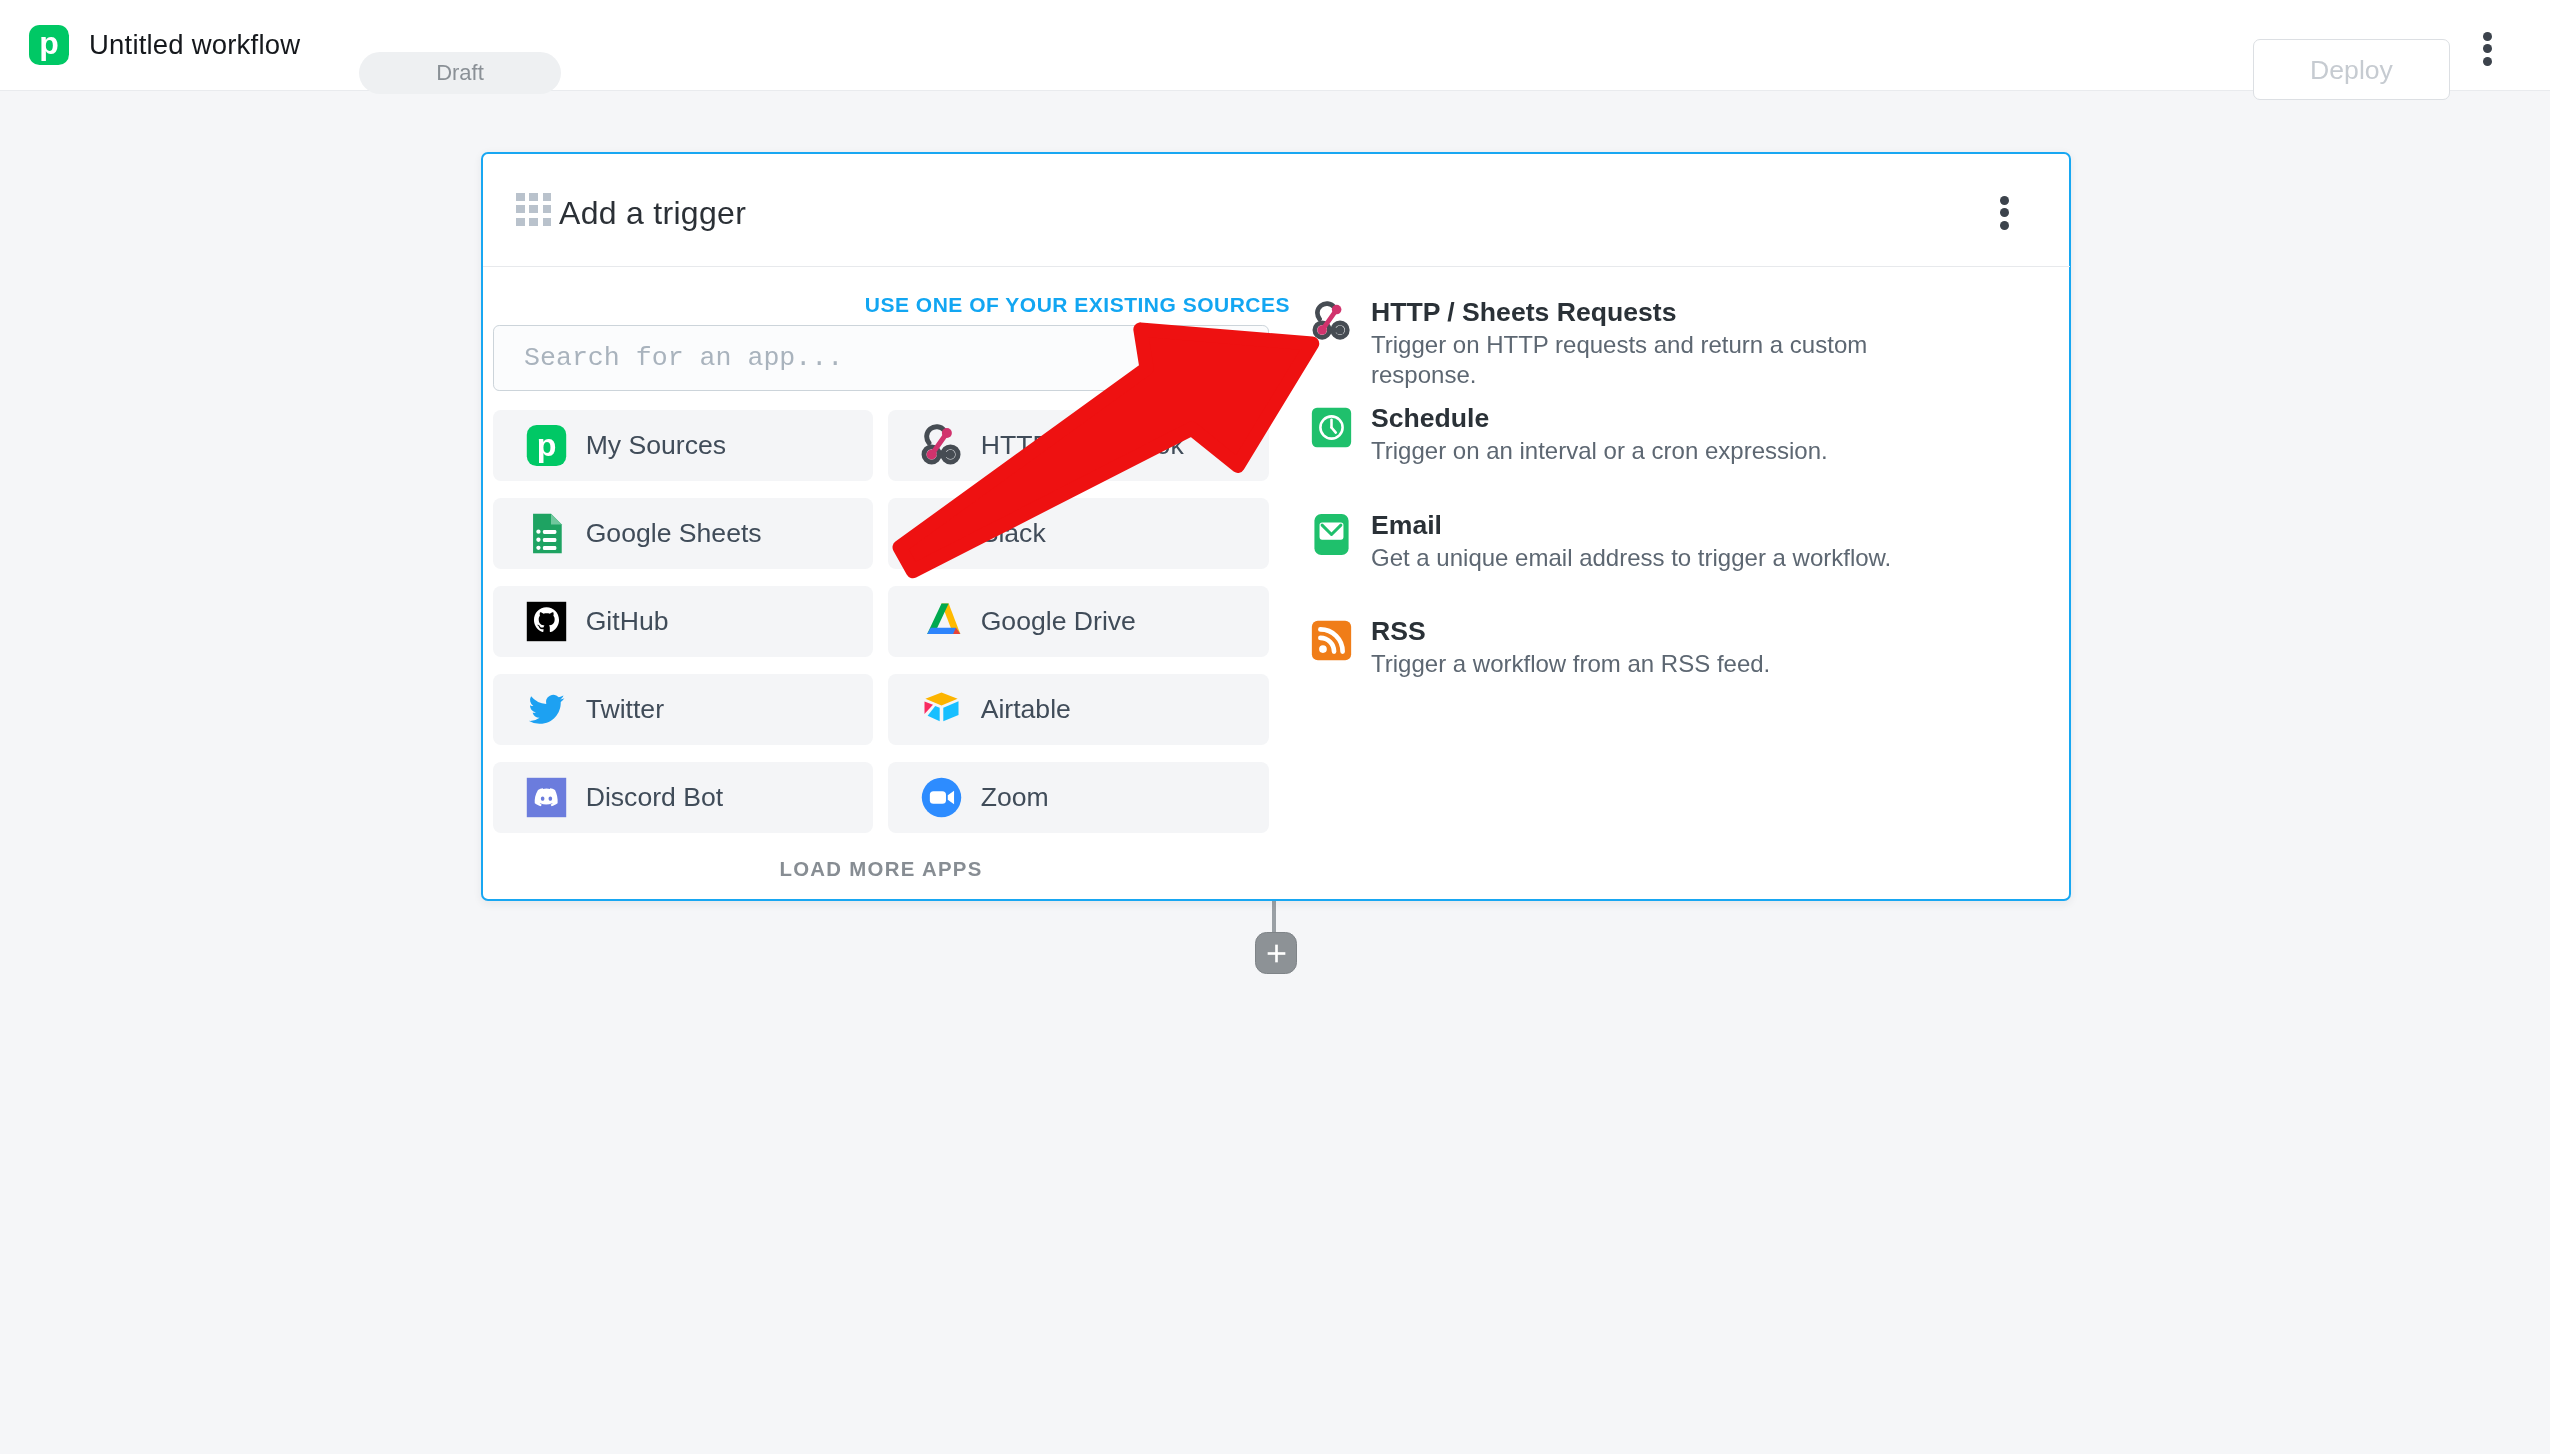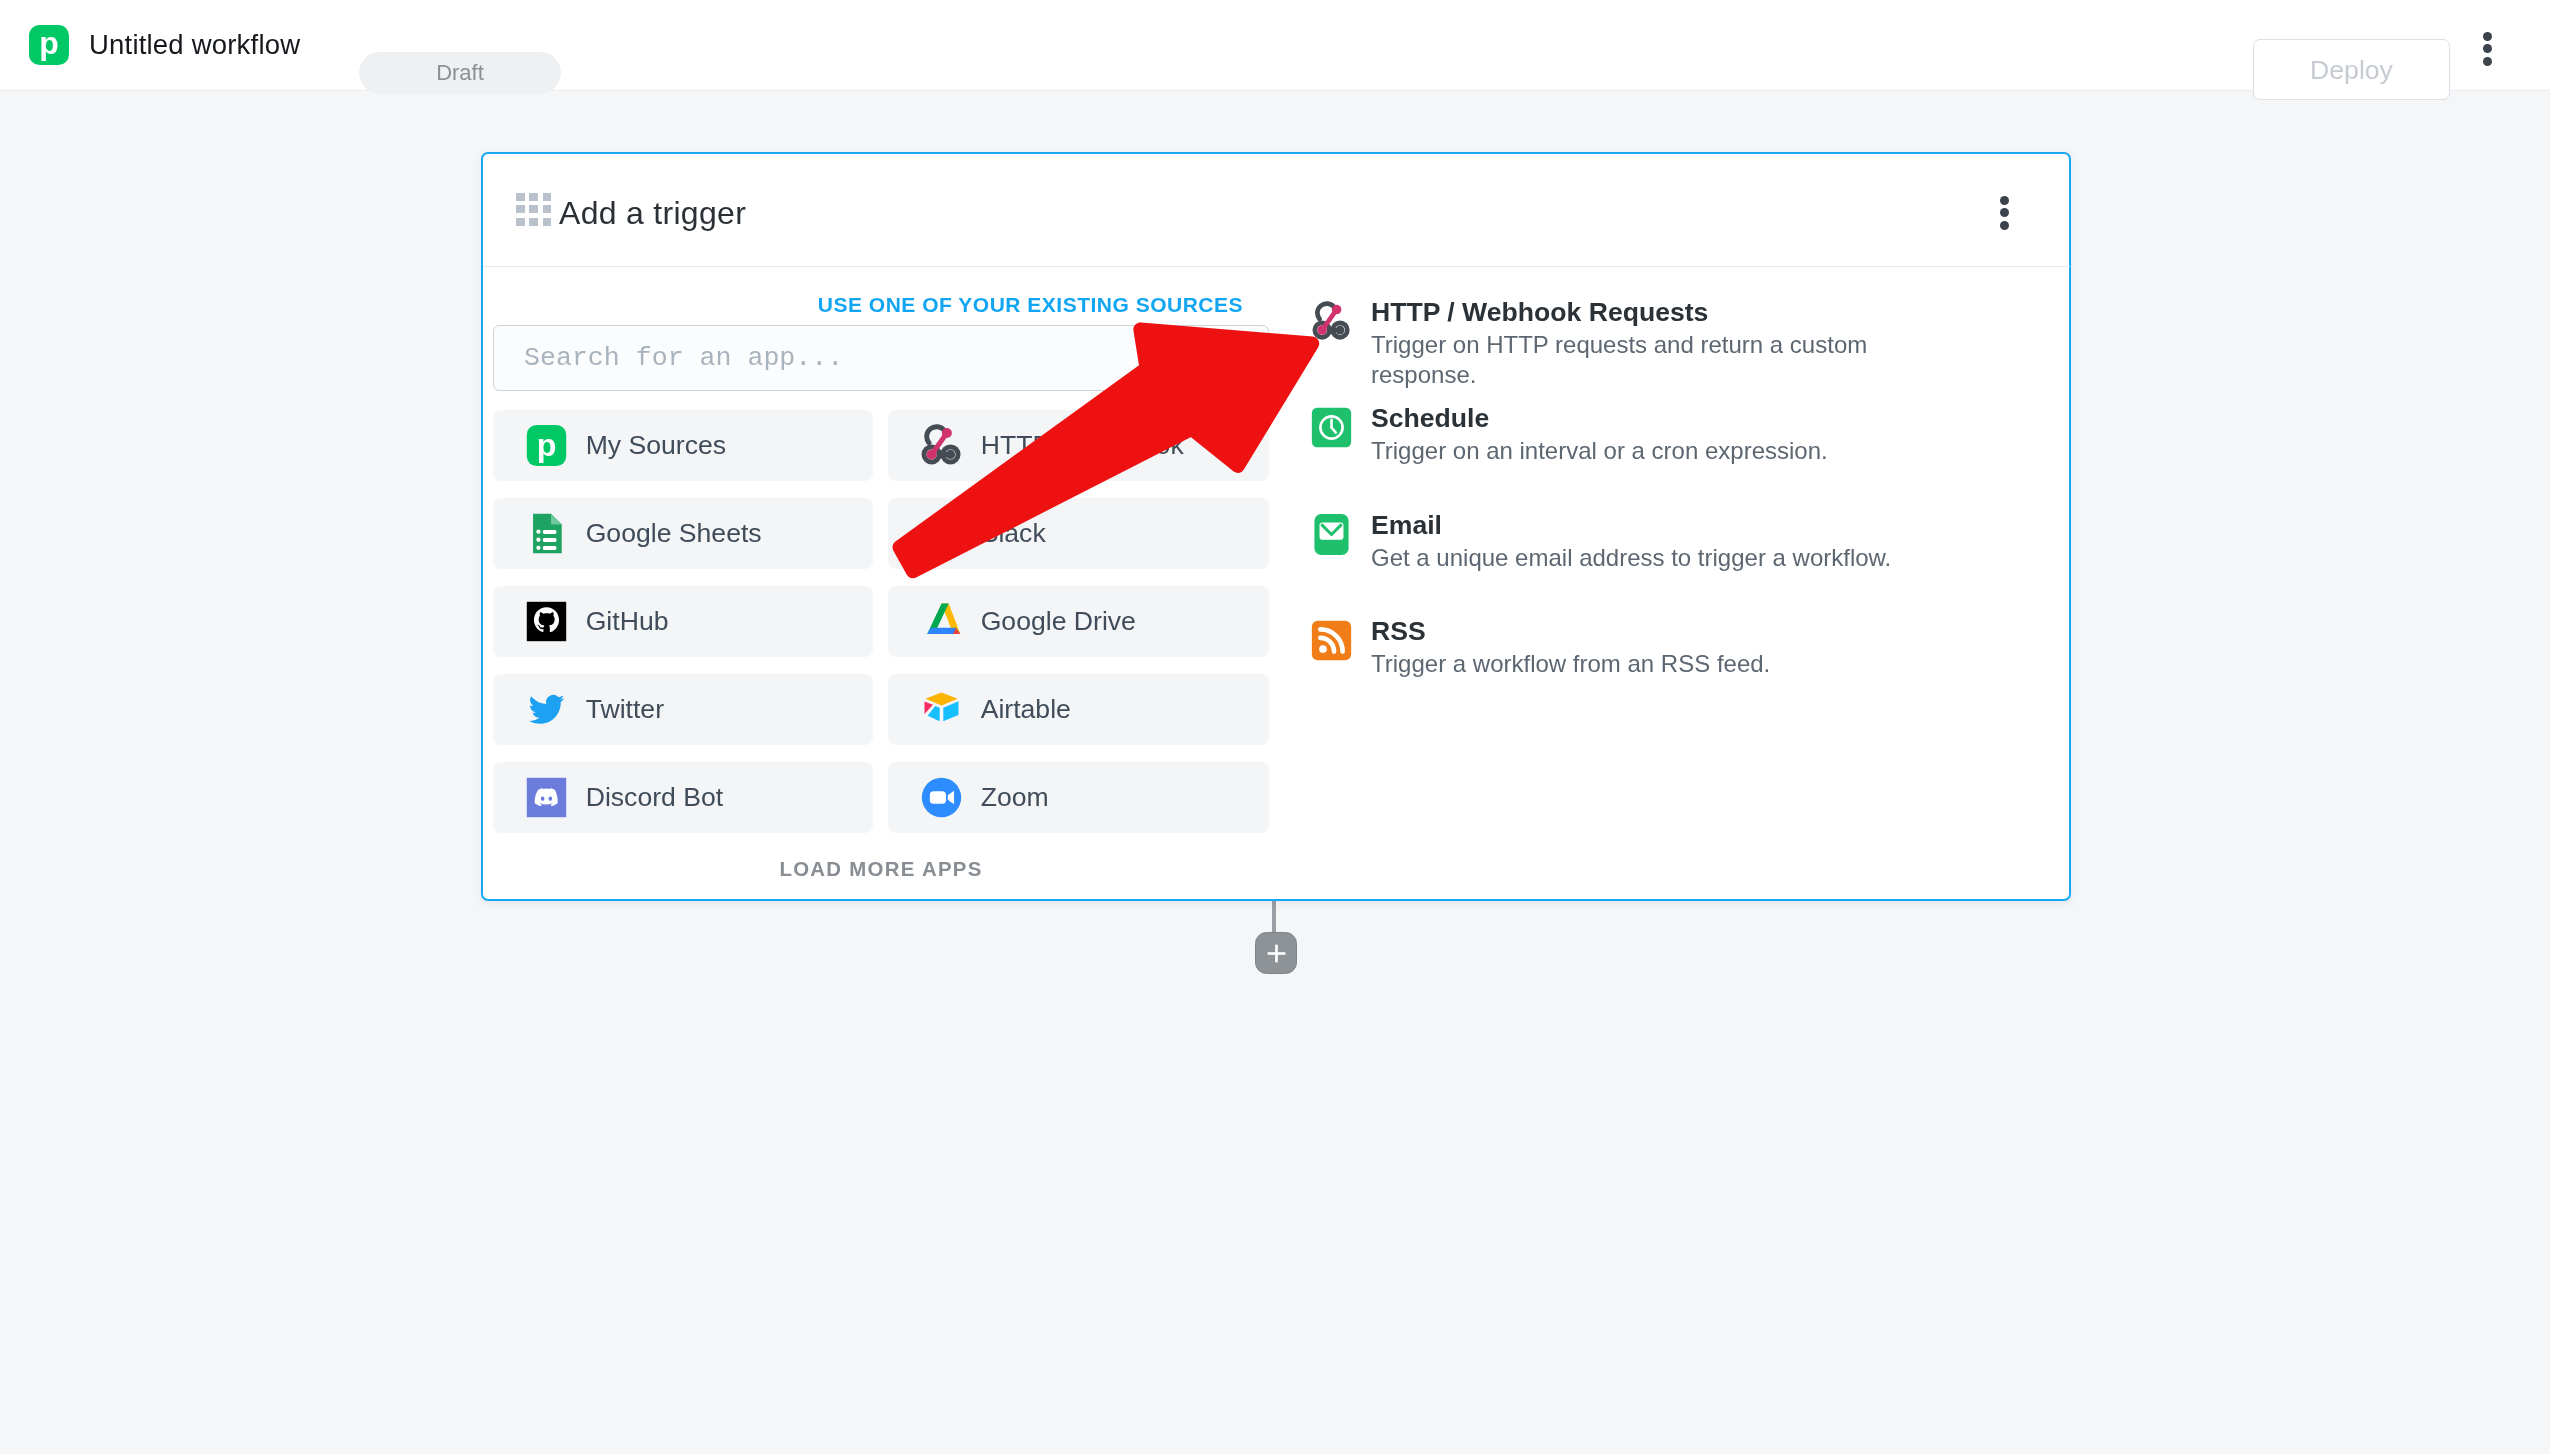--- a/index.html
+++ b/index.html
@@ -49,21 +49,21 @@
   .card-header-border { position:absolute; left:483px; top:266px; width:1587px; height:0.9px; background:#e7e9ec; z-index:2; }
   .grid-icon { position:absolute; left:516px; top:193px; width:35px; height:35px; z-index:2;
     display:grid; grid-template-columns:repeat(3,8.9px); grid-template-rows:repeat(3,8px); gap:4.4px; }
   .grid-icon i { background:#b9c2cc; }
   .card-title {
     position:absolute; left:559px; top:195px; z-index:2;
     font-size:32px; font-weight:300; color:#2b3036; letter-spacing:0.3px;
   }
 
   .sources-heading {
-    position:absolute; left:467px; top:293px; width:776px; z-index:2;
+    position:absolute; left:514px; top:293px; width:776px; z-index:2;
     text-align:right; font-size:21px; font-weight:700; color:#12a6f2; letter-spacing:0.5px;
   }
   .search-input {
     position:absolute; left:493px; top:325px; width:776px; height:66px; z-index:2;
     border:1.8px solid #ccd4da; border-radius:6.2px; background:#fbfcfd;
     padding:0 30px; font-family:Liberation Mono, monospace;
     font-size:26.6px; color:#3c4650; outline:none;
   }
   .search-input::placeholder { color:#a9b3bd; opacity:1; }
 
@@ -267,21 +267,21 @@
       <path d="M27 7 A 11 11 0 0 0 10 21" fill="none" stroke="#464c53" stroke-width="5.5" stroke-linecap="round"></path>
       <circle cx="13" cy="34" r="8.5" fill="none" stroke="#464c53" stroke-width="5.5"></circle>
       <circle cx="34" cy="34" r="8.5" fill="none" stroke="#464c53" stroke-width="5.5"></circle>
       <line x1="21" y1="34" x2="34" y2="34" stroke="#464c53" stroke-width="5.5" stroke-linecap="round"></line>
       <circle cx="34" cy="34" r="5.2" fill="#464c53"></circle>
       <line x1="13" y1="34" x2="30" y2="10" stroke="#d1336d" stroke-width="5.5" stroke-linecap="round"></line>
       <circle cx="13" cy="34" r="5.6" fill="#d1336d"></circle>
       <circle cx="30" cy="10" r="5.6" fill="#d1336d"></circle>
     </svg>
     <div class="btext">
-      <div class="b-title">HTTP / Webhook Requests</div>
+      <div class="b-title">HTTP / Sheets Requests</div>
       <div class="b-desc">Trigger on HTTP requests and return a custom response.</div>
     </div>
   </div>
 
   <div class="b-item" style="top:106px;">
     <svg class="bicon" viewBox="0 0 48 48">
       <rect x="1" y="1" width="46" height="46" rx="6" fill="#1fc06c"></rect>
       <circle cx="24" cy="24" r="13" fill="none" stroke="#fff" stroke-width="3"></circle>
       <line x1="24" y1="24" x2="24" y2="15" stroke="#fff" stroke-width="3" stroke-linecap="round"></line>
       <line x1="24" y1="24" x2="29" y2="30" stroke="#fff" stroke-width="3" stroke-linecap="round"></line>

